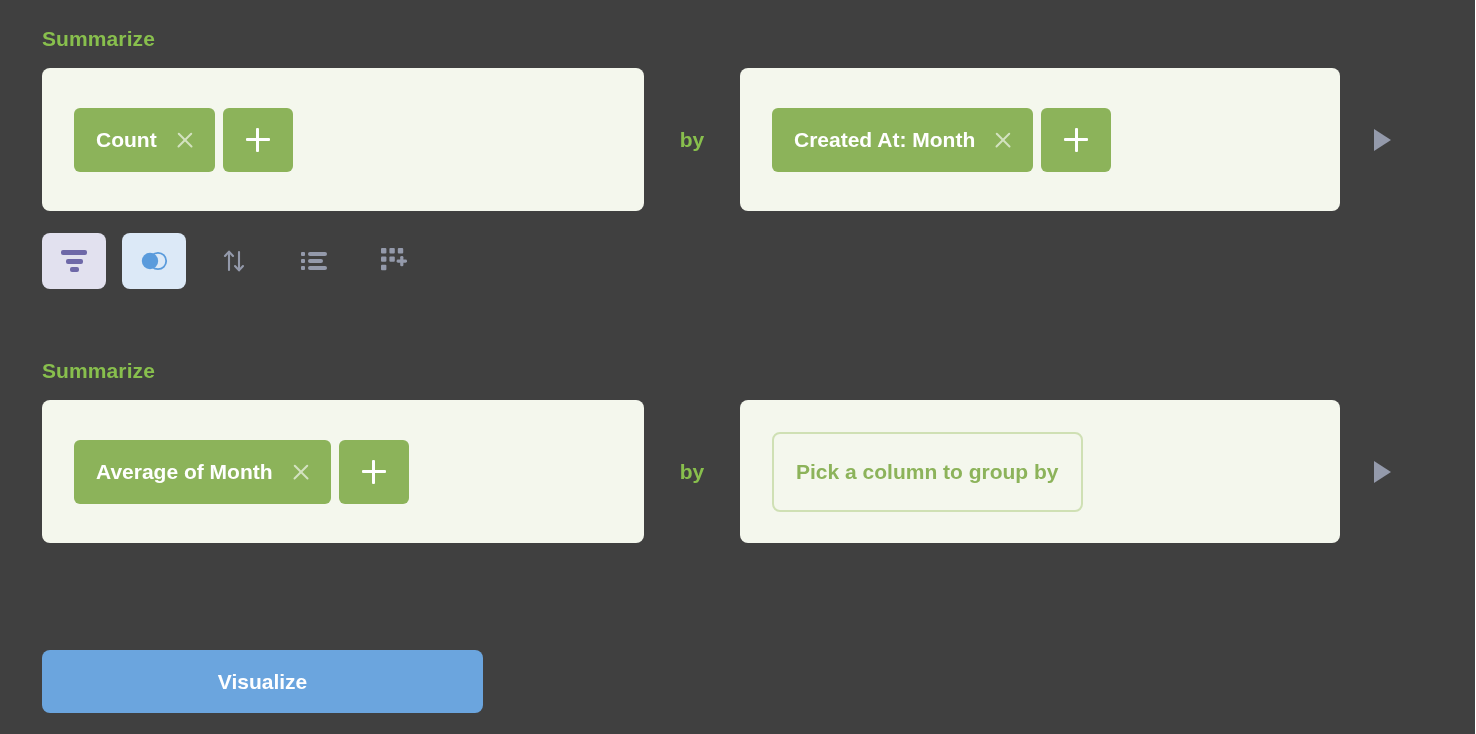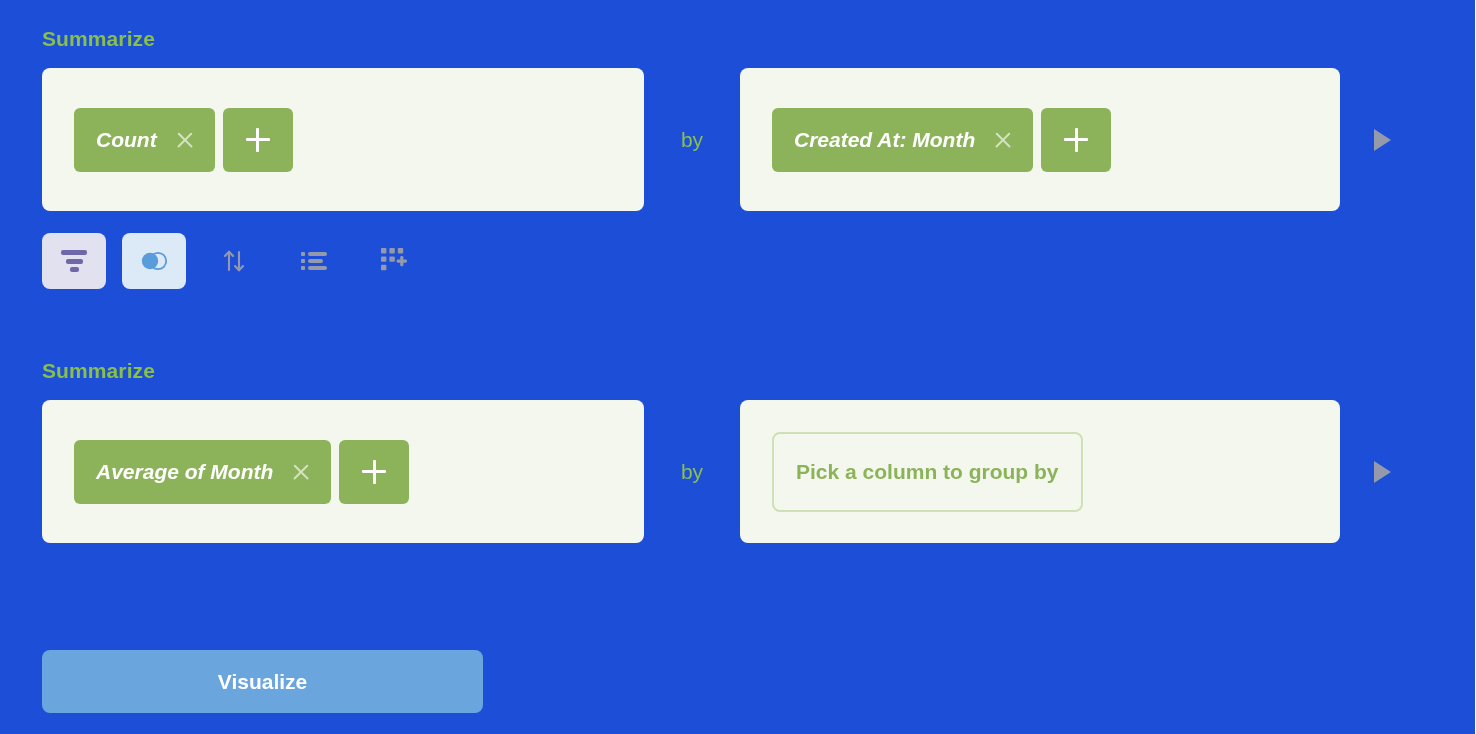--- a/index.html
+++ b/index.html
@@ -9,21 +9,21 @@
     height: 734px;
     background: #ffffff;
     font-family: "Liberation Sans", sans-serif;
     overflow: hidden;
   }
 
   .page {
     position: relative;
     width: 1475px;
     height: 734px;
-    background: #1d4ed8;
+    background: #404040;
   }
 
   
   .step {
     position: absolute;
     left: 42px;
     width: 1392px;
   }
   #step-one  { top: 26px; }
   #step-two  { top: 358px; }
@@ -49,21 +49,21 @@
     padding: 26px 0 26px 32px;
     display: flex;
     align-items: center;
     min-height: 143px;
   }
   .clause-box.aggregation { width: 602px; }
   .clause-box.breakout   { width: 600px; }
 
   .by-label {
     color: #88bf4d;
-    font-weight: normal;
+    font-weight: bold;
     font-size: 21px;
     width: 96px;
     text-align: center;
     flex: 0 0 96px;
   }
 
   
   .pill {
     background: #8cb35a;
     border-radius: 6px;
@@ -71,21 +71,21 @@
     display: inline-flex;
     align-items: center;
     padding: 0 20px 0 22px;
     color: #ffffff;
     font-size: 21px;
     font-weight: bold;
     white-space: nowrap;
     cursor: pointer;
     user-select: none;
   }
-  .pill-label { line-height: 1; font-style: italic; }
+  .pill-label { line-height: 1; }
 
   .pill-remove {
     margin-left: 18px;
     width: 20px;
     height: 20px;
     position: relative;
     flex: 0 0 20px;
     opacity: 0.62;
     cursor: pointer;
   }

